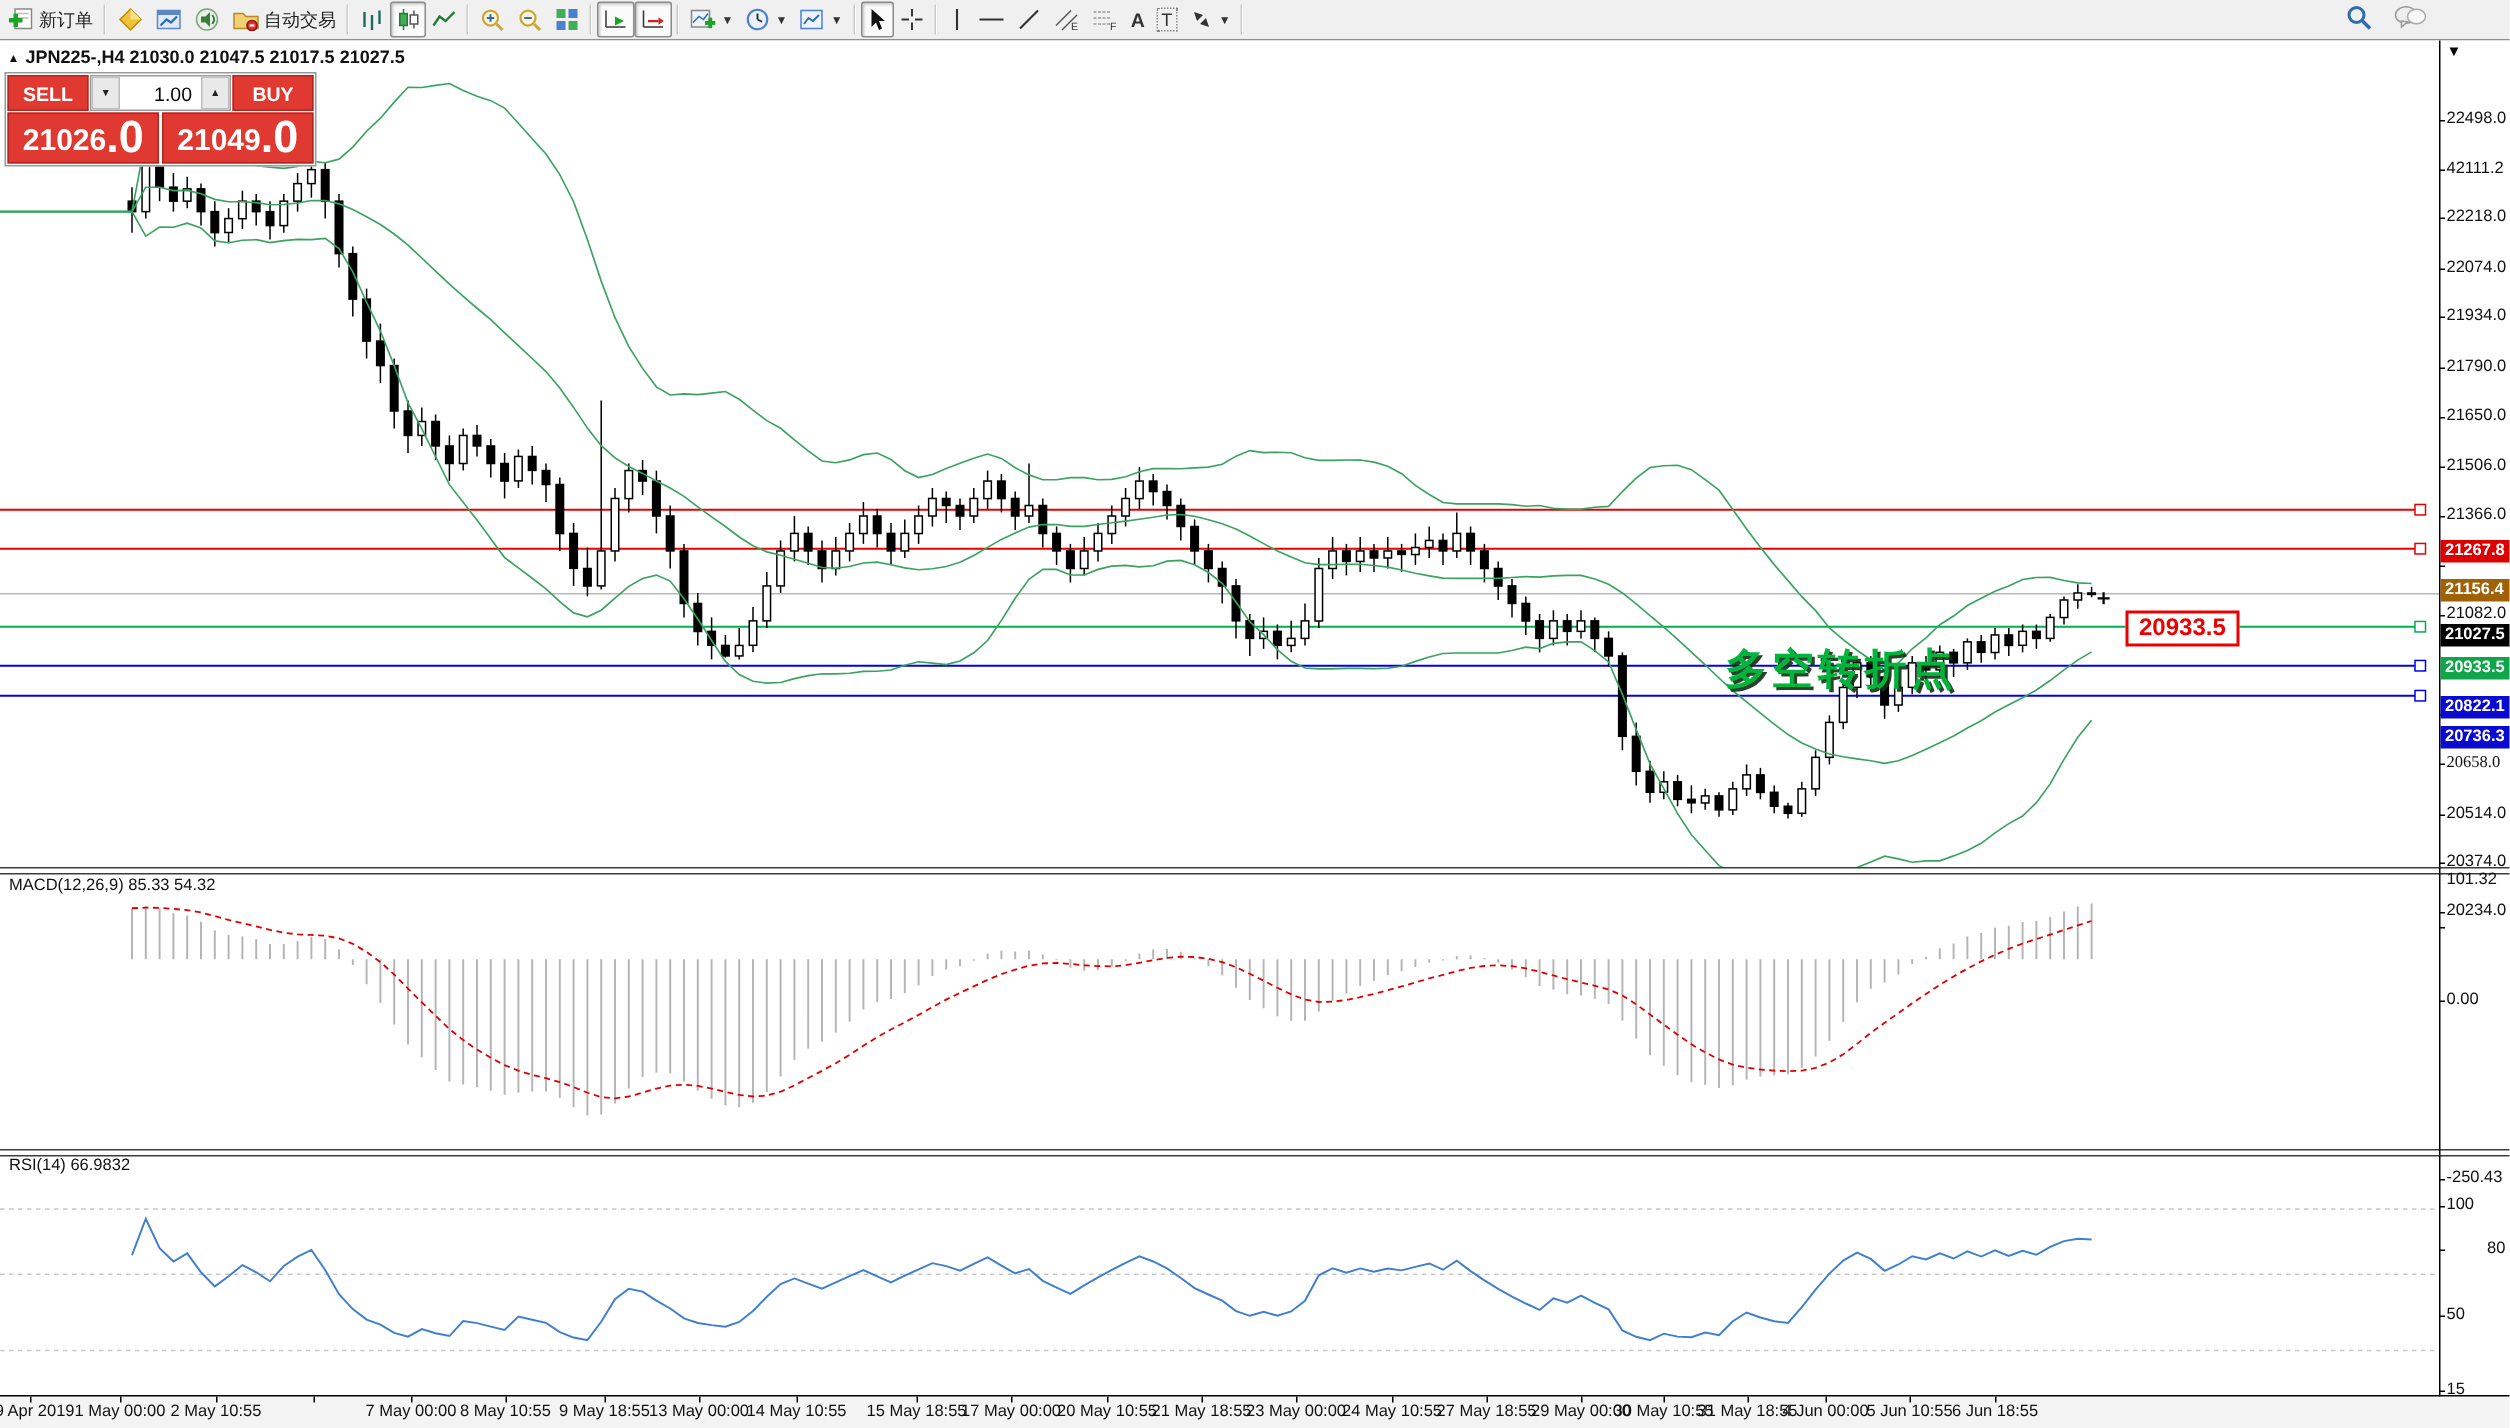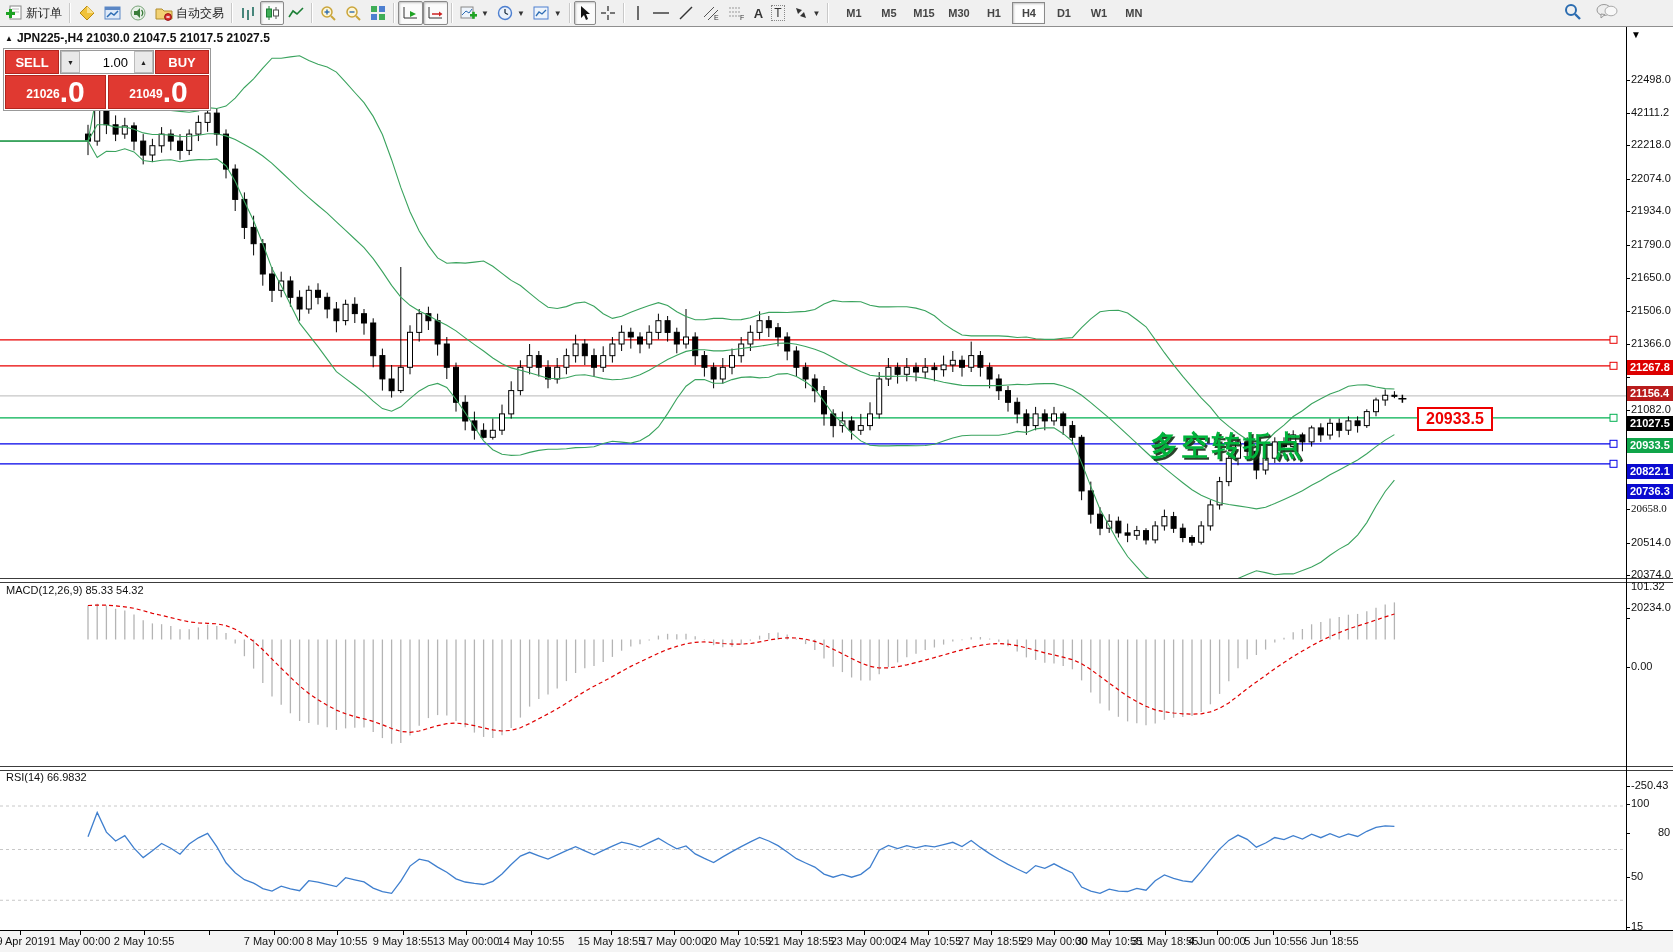--- a/index.html
+++ b/index.html
@@ -34,21 +34,21 @@
   .corner-tri{position:absolute;left:1631px;top:2px;font-size:10px;color:#000;}
   
   .trade-panel{position:absolute;left:3px;top:21px;width:204px;background:#fff;border:1px solid #999;padding:1px;}
   .tp-row1{display:flex;height:24px;gap:1px;}
   .tp-btn{background:#e03931;color:#fff;font-weight:bold;font-size:13px;display:flex;align-items:center;justify-content:center;flex:0 0 52px;border:1px solid #b3251e;}
   .tp-spin{flex:1;display:flex;border:1px solid #9a9a9a;background:#fff;}
   .tp-spin-btn{width:17px;background:#e9e9e9;border:1px solid #bbb;font-size:7px;color:#222;display:flex;align-items:center;justify-content:center;}
   .tp-vol{flex:1;display:flex;align-items:center;justify-content:flex-end;padding-right:6px;font-size:13px;color:#000;}
   .tp-row2{display:flex;height:34px;gap:2px;margin-top:1px;}
   .tp-tile{flex:1;background:#e03931;border:1px solid #b3251e;color:#fff;display:flex;align-items:flex-end;justify-content:center;padding-bottom:1px;}
-  .tp-main{font-size:12px;font-weight:bold;line-height:26px;}
+  .tp-main{font-size:20px;font-weight:bold;line-height:26px;}
   .tp-dec{font-size:30px;font-weight:bold;line-height:30px;}
   
   .cn-note{position:absolute;left:1150px;top:400px;font-size:28px;font-weight:bold;letter-spacing:3px;
     color:#00b43c;text-shadow:2px 2px 0 rgba(20,45,20,.9);white-space:nowrap;}
   .price-tag{position:absolute;left:1417px;top:380px;border:2px solid #ee0000;color:#ee0000;
     background:#fff;font-size:16px;font-weight:bold;padding:1px 7px;}
   svg.layer{position:absolute;left:0;}
 </style>
 </head>
 <body>
@@ -287,31 +287,20 @@
       <span>
           <svg width="16" height="16">
             <polygon points="3,3 9,5 5,9" fill="#333"></polygon>
             <polygon points="13,13 7,11 11,7" fill="#333"></polygon>
           </svg>
         </span>
       <span class="drop">▼</span>
     </div>
     <div class="tb-sep"></div>
   </div>
-  <div class="tb-group" id="tf-group">
-      <div class="tf-btn">M1</div>
-      <div class="tf-btn">M5</div>
-      <div class="tf-btn">M15</div>
-      <div class="tf-btn">M30</div>
-      <div class="tf-btn">H1</div>
-      <div class="tf-btn active">H4</div>
-      <div class="tf-btn">D1</div>
-      <div class="tf-btn">W1</div>
-      <div class="tf-btn">MN</div>
-    </div>
   <div class="tb-right">
     <span><svg width="18" height="17">
           <circle cx="7" cy="7" r="5" fill="none" stroke="#2b6cb0" stroke-width="2"></circle>
           <line x1="11" y1="11" x2="16" y2="16" stroke="#2b6cb0" stroke-width="2.4"></line>
         </svg></span>
     <span><svg width="22" height="17">
           <ellipse cx="8" cy="7" rx="7" ry="5.5" fill="#eee" stroke="#999"></ellipse>
           <polygon points="5,11 5,15 9,11.5" fill="#eee" stroke="#999"></polygon>
           <ellipse cx="15" cy="8" rx="6" ry="4.8" fill="#f8f8f8" stroke="#aaa"></ellipse>
         </svg></span>
@@ -817,21 +806,21 @@
       <div class="price-label" style="top: 442.392px;">20798.0</div>
       <div class="tick-dash" style="top: 482.042px;"></div>
       <div class="price-label" style="top: 475.042px; font-family: Liberation Serif, serif;">20658.0</div>
       <div class="tick-dash" style="top: 515.625px;"></div>
       <div class="price-label" style="top: 508.625px;">20514.0</div>
       <div class="tick-dash" style="top: 548.275px;"></div>
       <div class="price-label" style="top: 541.275px;">20374.0</div>
       <div class="tick-dash" style="top: 580.925px;"></div>
       <div class="price-label" style="top: 573.925px;">20234.0</div>
       <div class="badge" style="top: 332.828px; background: rgb(221, 0, 0);">21267.8</div>
-      <div class="badge" style="top: 358.808px; background: #b91c1c;">21156.4</div>
+      <div class="badge" style="top: 358.808px; background: #a16207;">21156.4</div>
       <div class="badge" style="top: 388.87px; background: rgb(0, 0, 0);">21027.5</div>
       <div class="badge" style="top: 410.792px; background: rgb(16, 165, 74);">20933.5</div>
       <div class="badge" style="top: 436.772px; background: rgb(10, 10, 208);">20822.1</div>
       <div class="badge" style="top: 456.782px; background: rgb(10, 10, 208);">20736.3</div>
       <div class="tick-dash" style="top: 591.11px;"></div>
       <div class="price-label" style="top: 553px;">101.32</div>
       <div class="tick-dash" style="top: 639.5px;"></div>
       <div class="price-label" style="top: 632.5px;">0.00</div>
       <div class="tick-dash" style="top: 759.105px;"></div>
       <div class="price-label" style="top: 752.105px;">-250.43</div>

